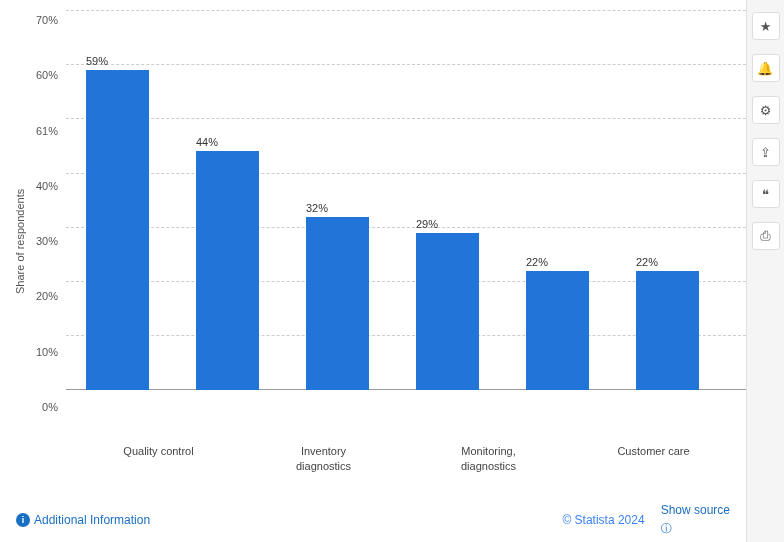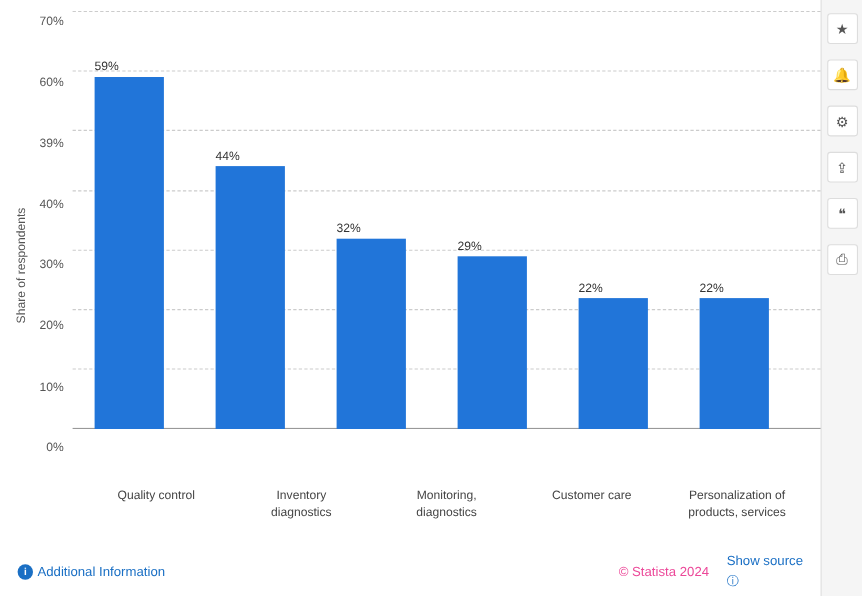--- a/index.html
+++ b/index.html
@@ -128,21 +128,21 @@
       font-weight: bold;
       flex-shrink: 0;
     }
     .footer-right {
       display: flex;
       align-items: center;
       gap: 16px;
       font-size: 12px;
     }
     .statista-credit {
-      color: #ec4899;
+      color: #3b82f6;
       margin-left: 16px;
     }
     .show-source {
       color: #1a6fc4;
       cursor: pointer;
       display: flex;
       align-items: flex-start;
       gap: 4px;
       flex-direction: column;
     }
@@ -195,21 +195,21 @@
 
 <div class="main-content">
   <div class="chart-container">
     <div class="chart-inner">
 
       <div class="y-axis-title">Share of respondents</div>
 
       <div class="y-axis" id="y-axis-ticks">
       <span class="y-tick">70%</span>
           <span class="y-tick">60%</span>
-          <span class="y-tick">39%</span>
+          <span class="y-tick">61%</span>
           <span class="y-tick">40%</span>
           <span class="y-tick">30%</span>
           <span class="y-tick">20%</span>
           <span class="y-tick">10%</span>
           <span class="y-tick">0%</span>
         </div>
 
       <div class="chart-plot">
         <div class="bars-container" id="chart-bars-area">
           <div class="grid-lines" id="grid-lines">
@@ -247,21 +247,20 @@
                 <div class="bar-value">22%</div>
                 <div class="bar" style="height: 31.4286%;"></div>
               </div>
             </div>
         </div>
         <div class="x-labels" id="x-labels">
             <div class="x-label">Quality control</div>
             <div class="x-label">Inventory diagnostics</div>
             <div class="x-label">Monitoring, diagnostics</div>
             <div class="x-label">Customer care</div>
-            <div class="x-label">Personalization of products, services</div>
           </div>
       </div>
     </div>
   </div>
   <div class="footer">
     <div class="additional-info">
       <span class="info-circle">i</span>
       <span>Additional Information</span>
     </div>
     <div class="footer-right">

